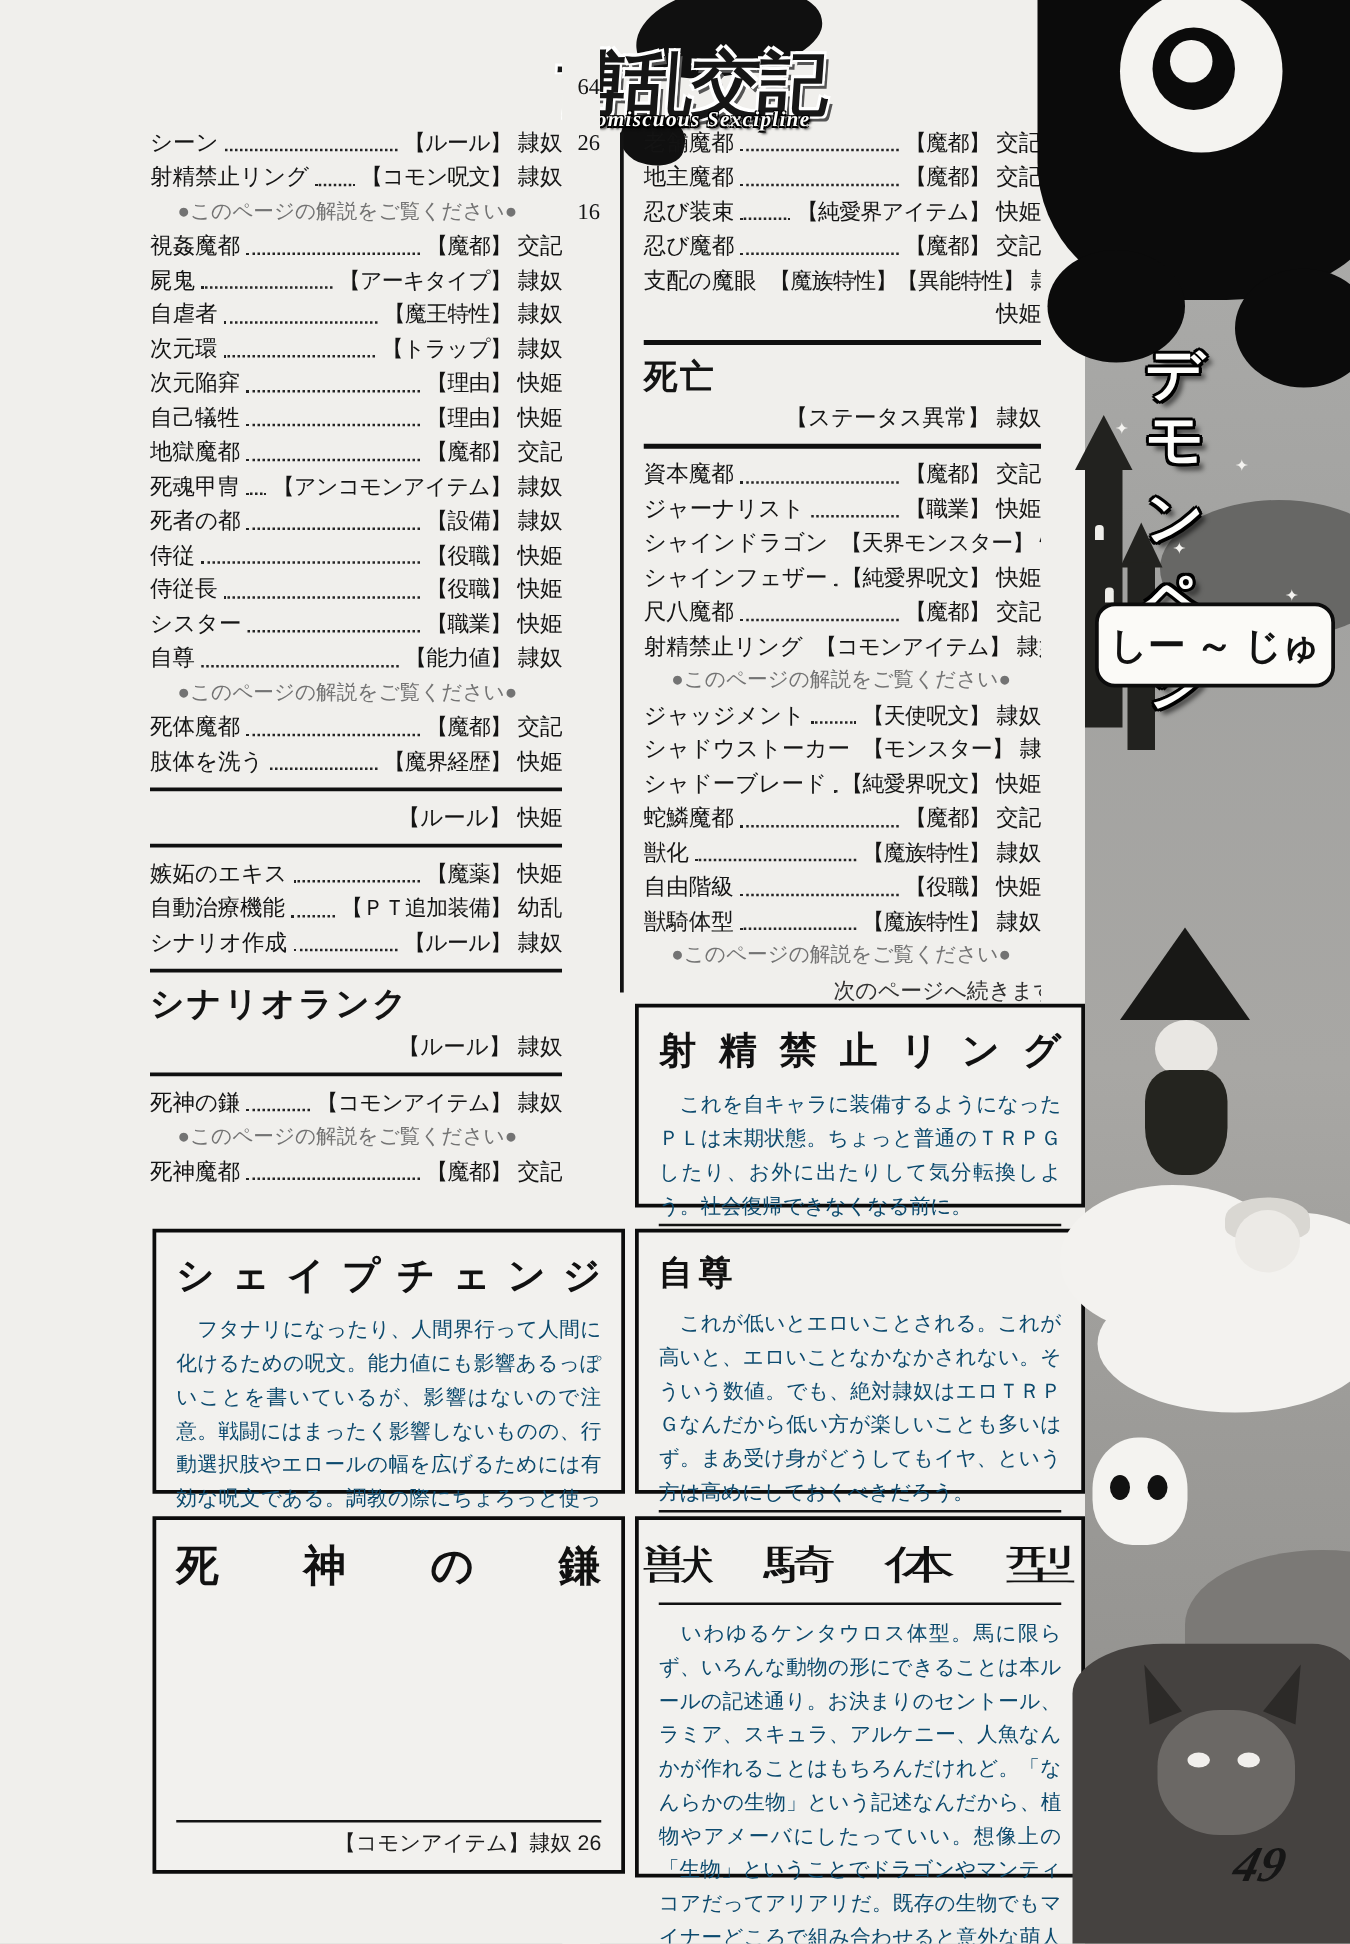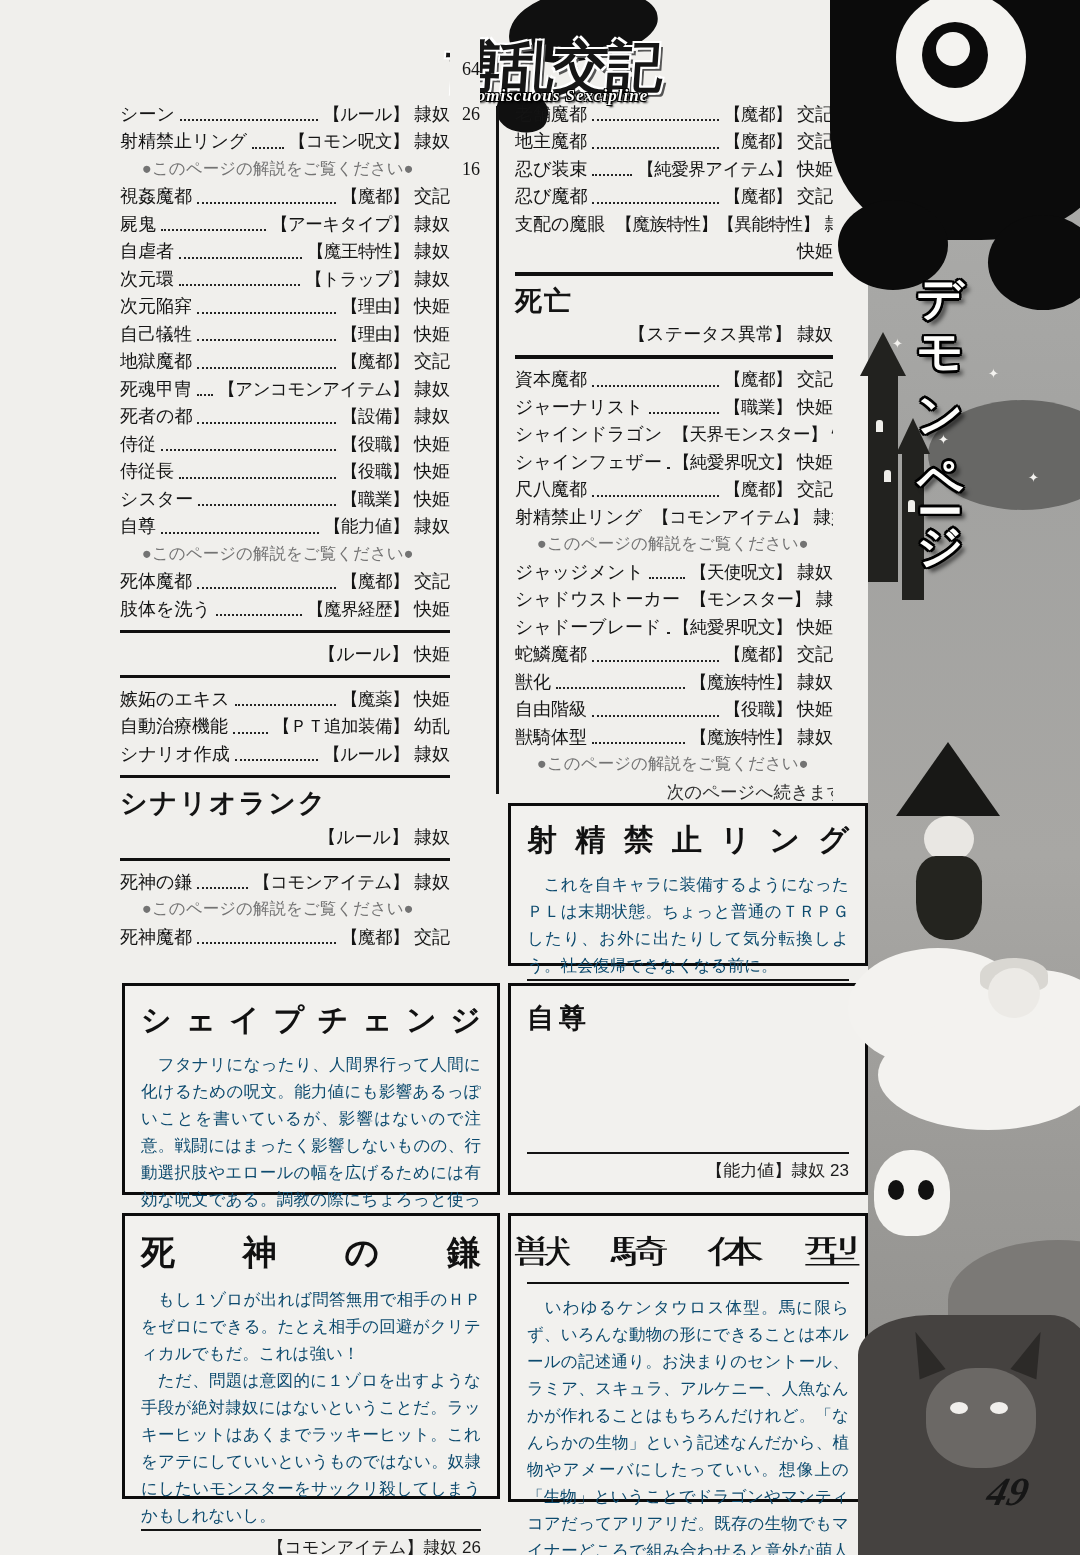--- a/index.html
+++ b/index.html
@@ -489,41 +489,40 @@
     <div class="box-footer">【コモン呪文】隷奴 27</div>
   </div>
 
   <div class="box" id="box-scythe">
     <div class="box-title big char-justify">
         <span>死</span>
         <span>神</span>
         <span>の</span>
         <span>鎌</span>
       </div>
-    <div class="box-body">　もし１ゾロが出れば問答無用で相手のＨＰをゼロにできる。たとえ相手の回避がクリティカルでもだ。これは強い！
-　ただ、問題は意図的に１ゾロを出すような手段が絶対隷奴にはないということだ。ラッキーヒットはあくまでラッキーヒット。これをアテにしていいというものではない。奴隷にしたいモンスターをサックリ殺してしまうかもしれないし。</div>
     <div class="box-footer">【コモンアイテム】隷奴 26</div>
   </div>
 
   <div class="box" id="box-ring">
     <div class="box-title char-justify">
         <span>射</span>
         <span>精</span>
         <span>禁</span>
         <span>止</span>
         <span>リ</span>
         <span>ン</span>
         <span>グ</span>
       </div>
     <div class="box-body">　これを自キャラに装備するようになったＰＬは末期状態。ちょっと普通のＴＲＰＧしたり、お外に出たりして気分転換しよう。社会復帰できなくなる前に。</div>
     <div class="box-footer">【コモンアイテム】隷奴 26</div>
   </div>
 
   <div class="box" id="box-pride">
     <div class="box-title plain">自尊</div>
+    <div class="box-body">　これが低いとエロいことされる。これが高いと、エロいことなかなかされない。そういう数値。でも、絶対隷奴はエロＴＲＰＧなんだから低い方が楽しいことも多いはず。まあ受け身がどうしてもイヤ、という方は高めにしておくべきだろう。</div>
     <div class="box-footer">【能力値】隷奴 23</div>
   </div>
 
   <div class="box" id="box-beast">
     <div class="box-title big stretch char-justify">
         <span>獣</span>
         <span>騎</span>
         <span>体</span>
         <span>型</span>
       </div>
@@ -547,20 +546,21 @@
     <span class="aw-star" style="left:160px;top:470px">✦</span>
     <div class="aw-castle-roof"></div>
     <div class="aw-castle"></div>
     <div class="aw-castle2-roof"></div>
     <div class="aw-castle2"></div>
     <div class="aw-window" style="left:8px;top:420px"></div>
     <div class="aw-window" style="left:16px;top:470px"></div>
     <div class="aw-window" style="left:40px;top:500px"></div>
 
     <div class="aw-vertical-title">デモンページ</div>
+    <div class="aw-badge">しー ～ じゅ</div>
 
     <div class="aw-witch-hat"></div>
     <div class="aw-witch-head"></div>
     <div class="aw-witch-body"></div>
 
     <div class="aw-cloudwhite1"></div>
     <div class="aw-cloudwhite2"></div>
     <div class="aw-cloudwhite3"></div>
     <div class="aw-angel-hair"></div>
     <div class="aw-angel-head"></div>

